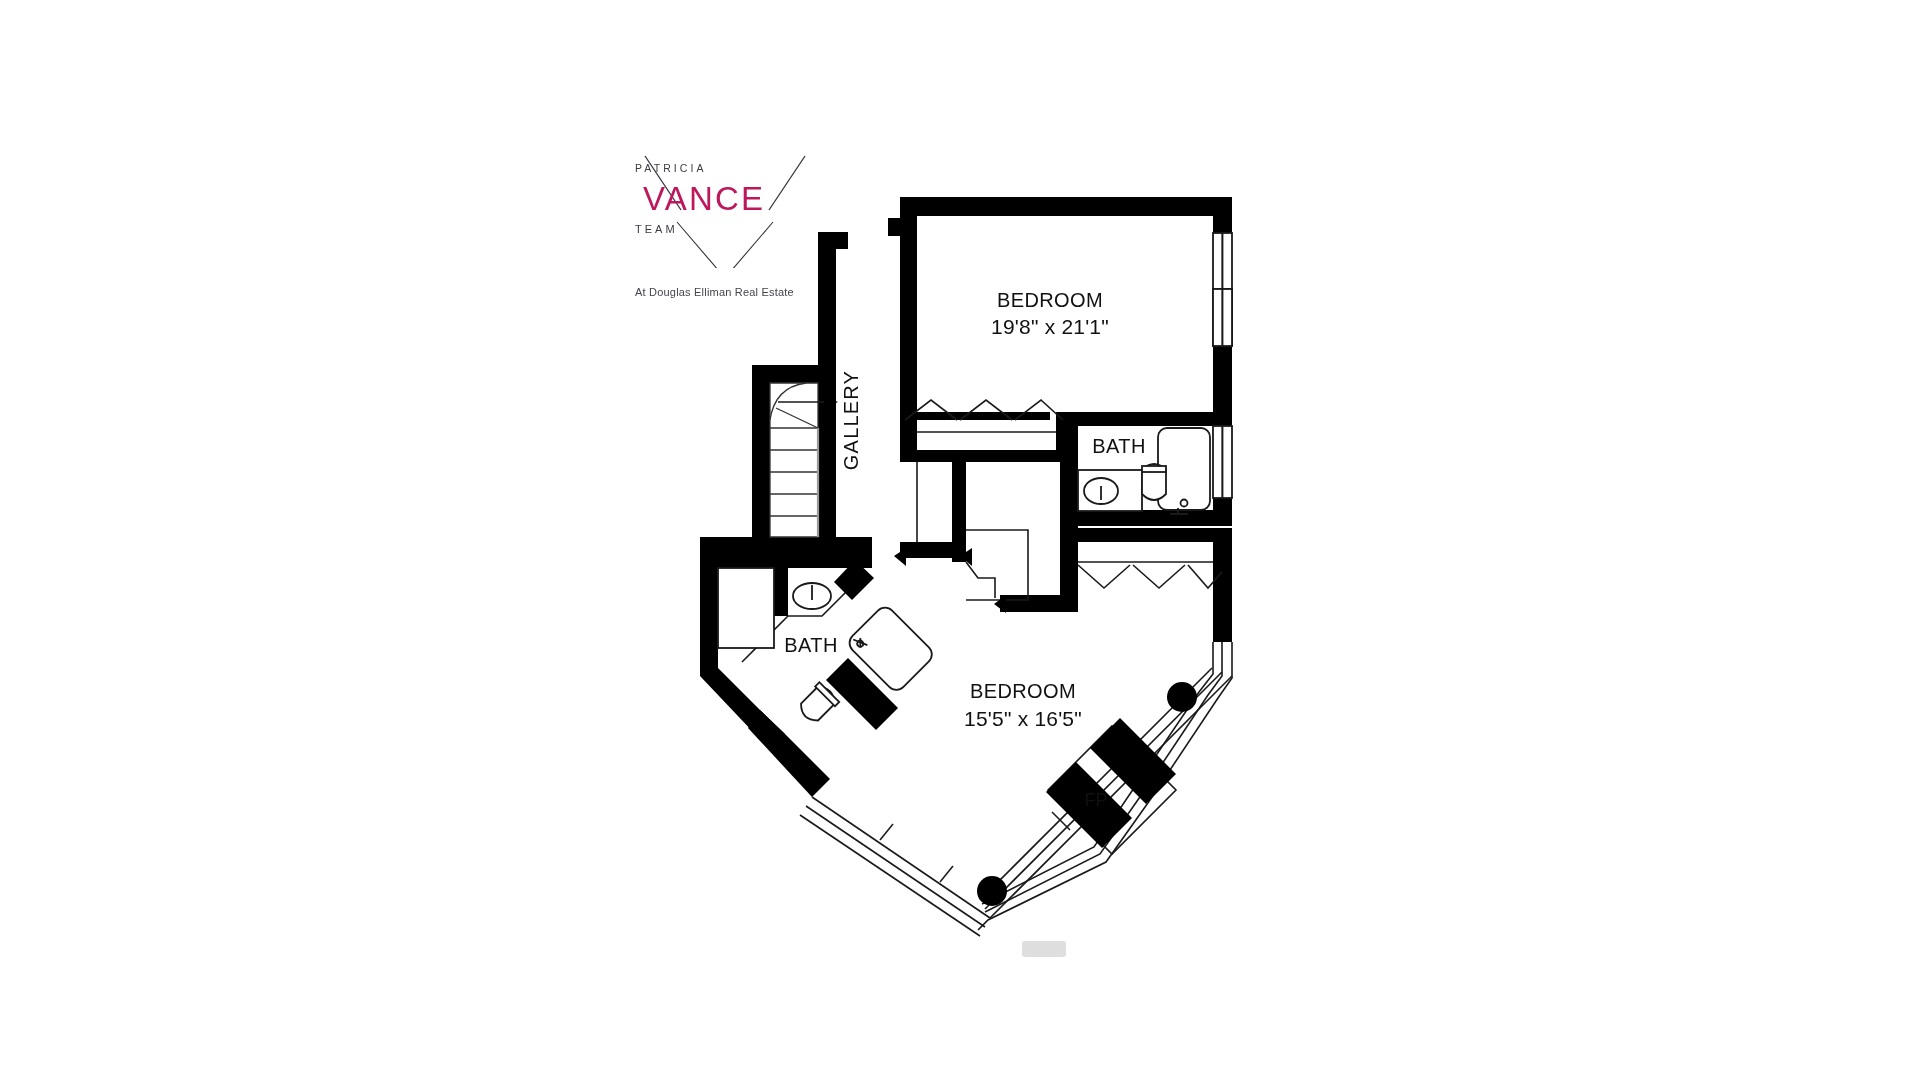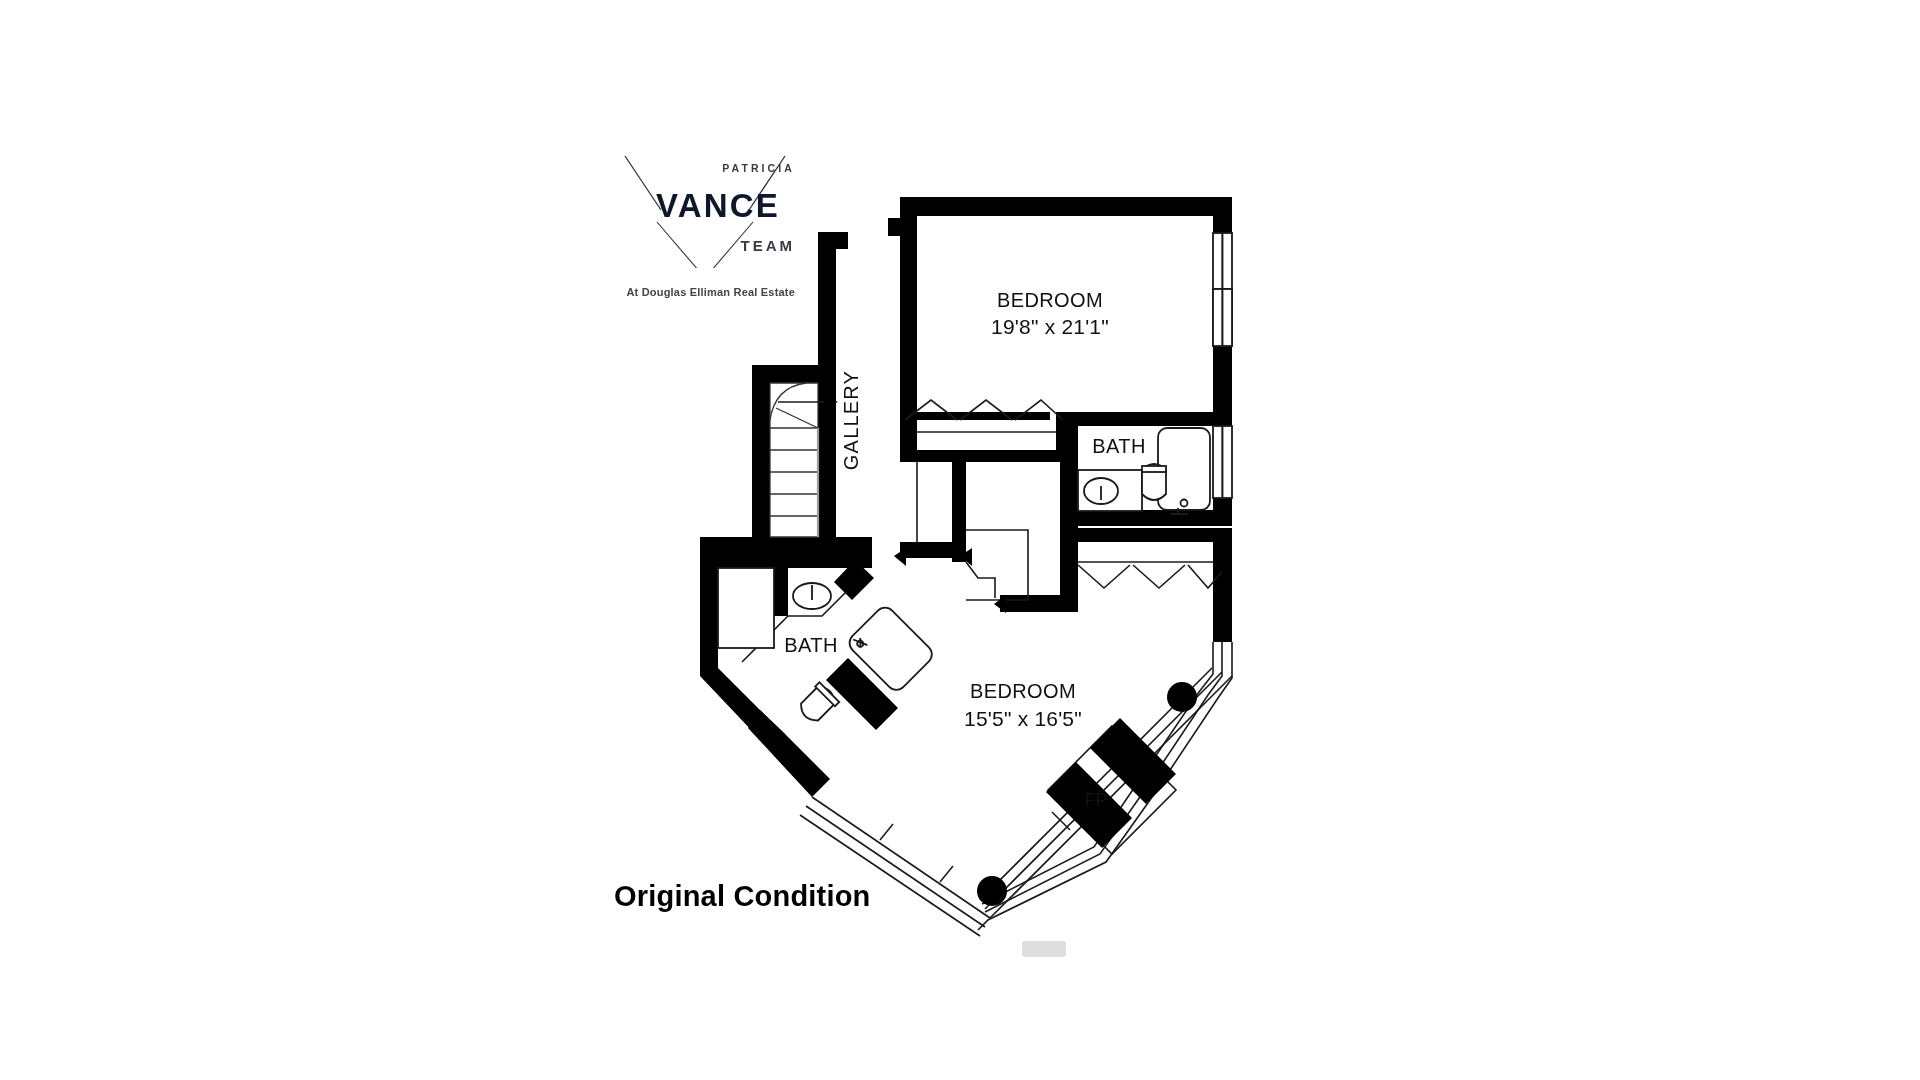--- a/index.html
+++ b/index.html
@@ -59,45 +59,44 @@
   .gallerylabel {
     font-family: "Liberation Sans", sans-serif;
     font-size: 20px;
     fill: #111111;
     text-anchor: middle;
     letter-spacing: 1.2px;
   }
   
   #brand-logo {
     position: absolute;
-    left: 615px;
+    left: 635px;
     top: 148px;
     width: 180px;
-    text-align: right;
+    text-align: left;
     color: #2b2b33;
-    font-weight: bold;
   }
   #brand-logo .brand-top {
     font-family: "Liberation Sans", sans-serif;
     font-size: 10.5px;
     letter-spacing: 3.1px;
     color: #3a3a44;
     margin: 0 0 3px 0;
   }
   #brand-logo .brand-main {
     font-family: "Liberation Sans", sans-serif;
     font-size: 33px;
     letter-spacing: 2.2px;
-    color: #0f172a;
+    color: #be185d;
     line-height: 1.0;
-    margin: 15px;
+    margin: 8px;
   }
   #brand-logo .brand-sub {
     font-family: "Liberation Sans", sans-serif;
-    font-size: 15px;
+    font-size: 11px;
     letter-spacing: 3px;
     color: #3a3a44;
     margin: 6px 0 0 0;
   }
   #brand-logo .brand-tagline {
     font-family: "Liberation Sans", sans-serif;
     font-size: 11px;
     letter-spacing: 0.2px;
     color: #44444c;
     margin: 0;
@@ -378,15 +377,14 @@
 
     <text class="roomlabel" x="1119" y="453">BATH</text>
 
     <text class="roomlabel" x="1023" y="698">BEDROOM</text>
     <text class="roomdim" x="1023" y="726">15'5" x 16'5"</text>
 
     <text class="roomlabel" x="811" y="652">BATH</text>
 
   </svg>
 
-  <div id="caption-original-condition">Original Condition</div>
 
 </div>
 
 </body></html>

